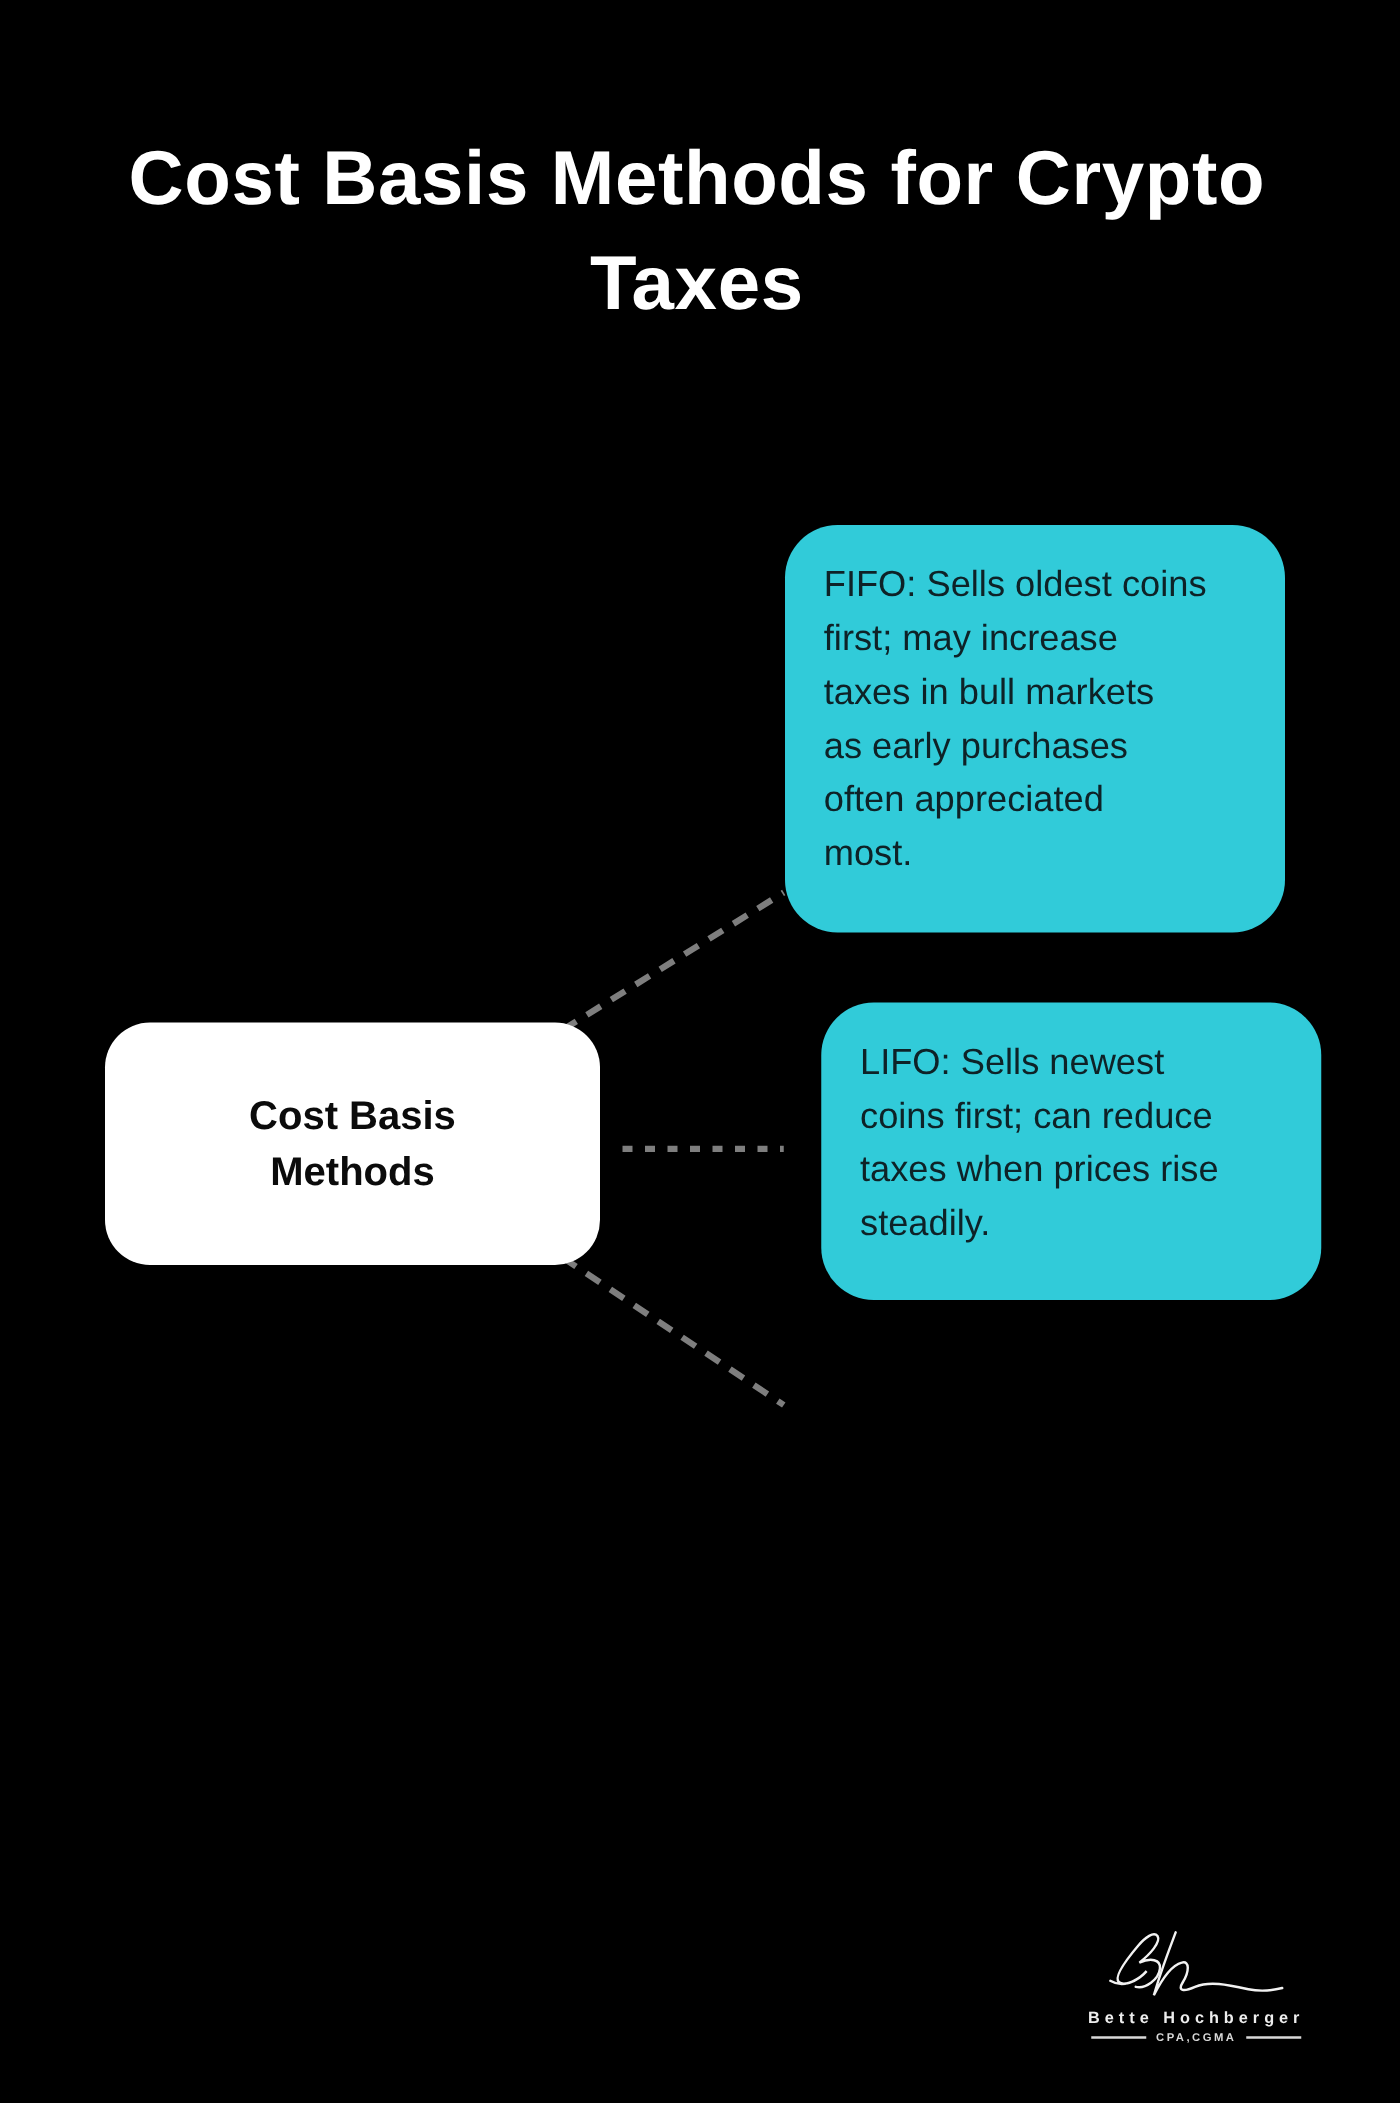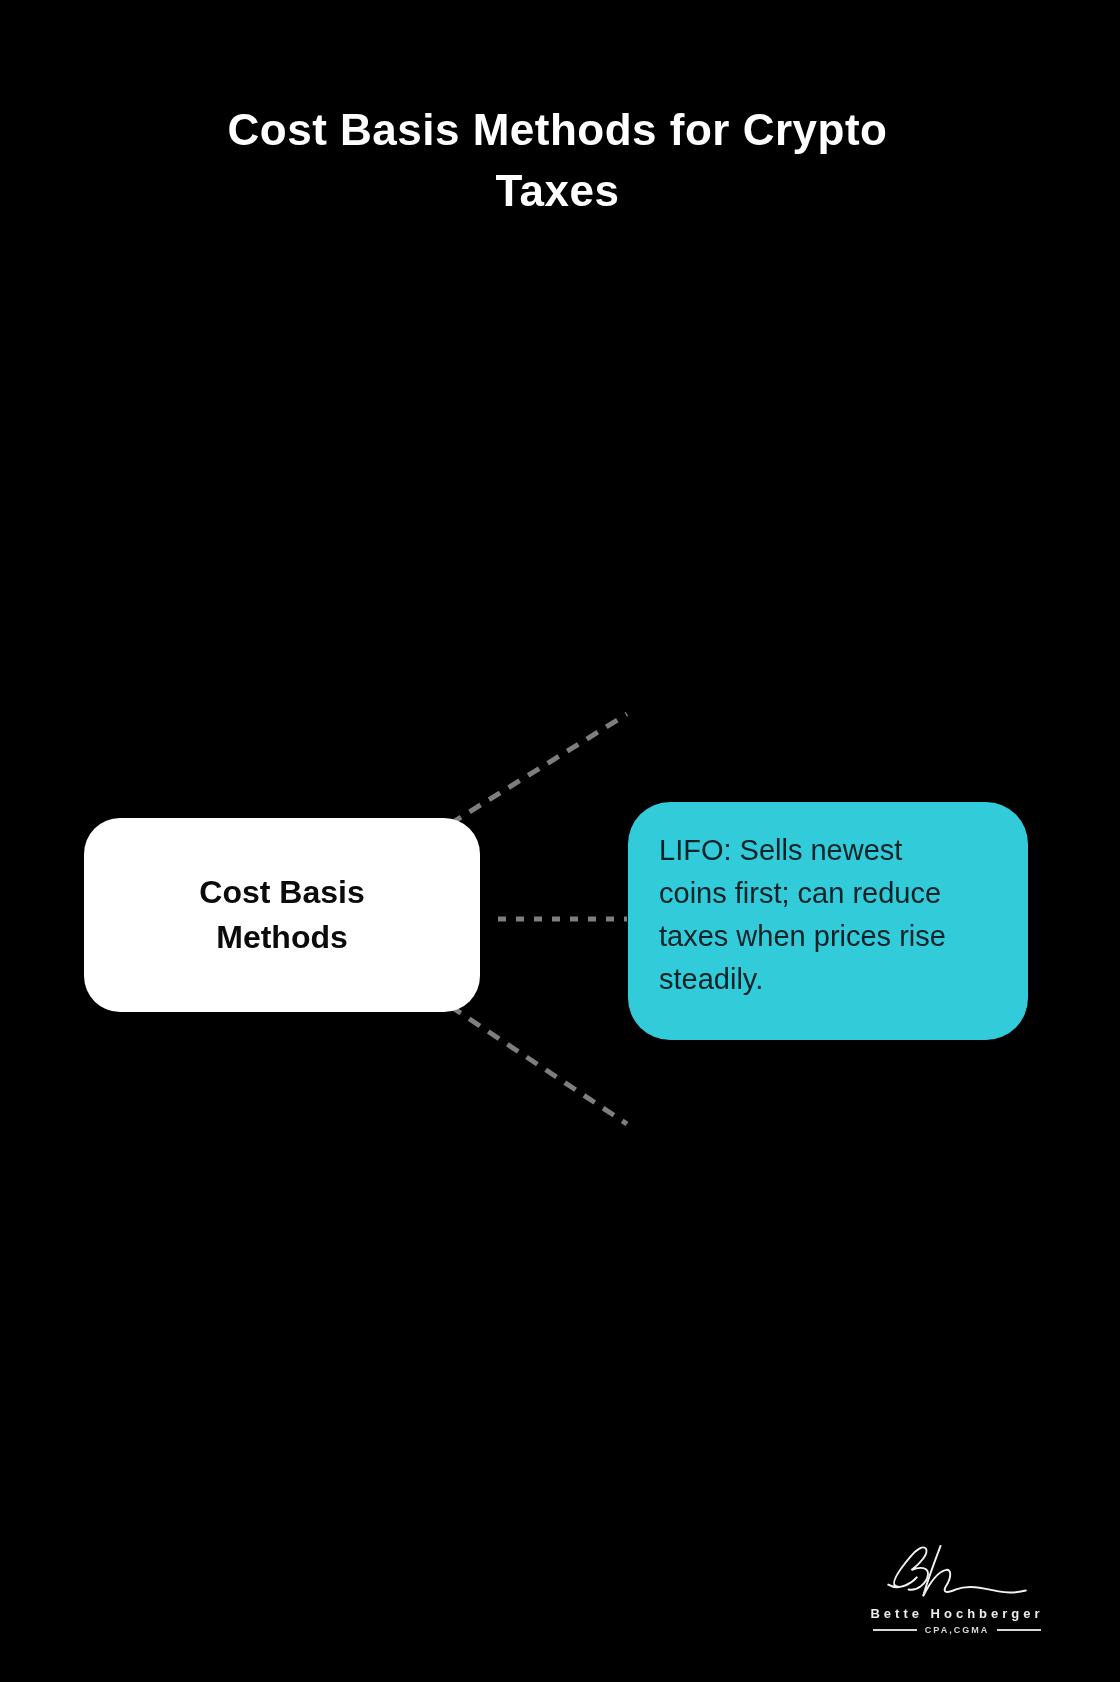--- a/index.html
+++ b/index.html
@@ -8,21 +8,21 @@
     width:1120px;height:1682px;
     background:#000000;
     overflow:hidden;
     font-family:"Liberation Sans","DejaVu Sans",sans-serif;
   }
   .title{
     position:absolute;
     top:100px;left:0;right:5px;
     text-align:center;
     color:#ffffff;
-    font-size:44px;
+    font-size:61px;
     font-weight:700;
     line-height:1.38;
     white-space:pre-line;
     letter-spacing:0.5px;
   }
   .root-node{
     position:absolute;
     left:84px;top:818px;
     width:396px;height:194px;
     background:#ffffff;
@@ -46,21 +46,21 @@
     box-sizing:border-box;
     padding:27px 28px 27px 31px;
   }
   .branch .text{
     color:#0e2227;
     font-size:29px;
     line-height:43px;
     white-space:pre-line;
   }
   .branch.fifo{top:420px;height:326px;}
-  .branch.lifo{top:802px;height:238px;}
+  .branch.lifo{top:802px;height:238px;margin-left:29px;}
   .branch.specific{top:1097px;height:326px;}
   svg.connectors{
     position:absolute;left:0;top:0;
     width:1120px;height:1682px;
     pointer-events:none;
   }
   .signature{
     position:absolute;
     top:1542px;right:58px;
     width:210px;
@@ -102,20 +102,28 @@
     <line x1="450" y1="824" x2="627" y2="714" stroke="#7e7e7e" stroke-width="5" stroke-dasharray="13 10"></line>
     <line x1="498" y1="919" x2="627" y2="919" stroke="#7e7e7e" stroke-width="5" stroke-dasharray="8 10"></line>
     <line x1="450" y1="1006" x2="627" y2="1124" stroke="#7e7e7e" stroke-width="5" stroke-dasharray="13 10"></line>
   </svg>
 
   <div class="root-node">
     <div class="label">Cost Basis
 Methods</div>
   </div>
 
+  <div class="branch fifo">
+    <div class="text">FIFO: Sells oldest coins
+first; may increase
+taxes in bull markets
+as early purchases
+often appreciated
+most.</div>
+  </div>
 
   <div class="branch lifo">
     <div class="text">LIFO: Sells newest
 coins first; can reduce
 taxes when prices rise
 steadily.</div>
   </div>
 
 
   <div class="signature">

